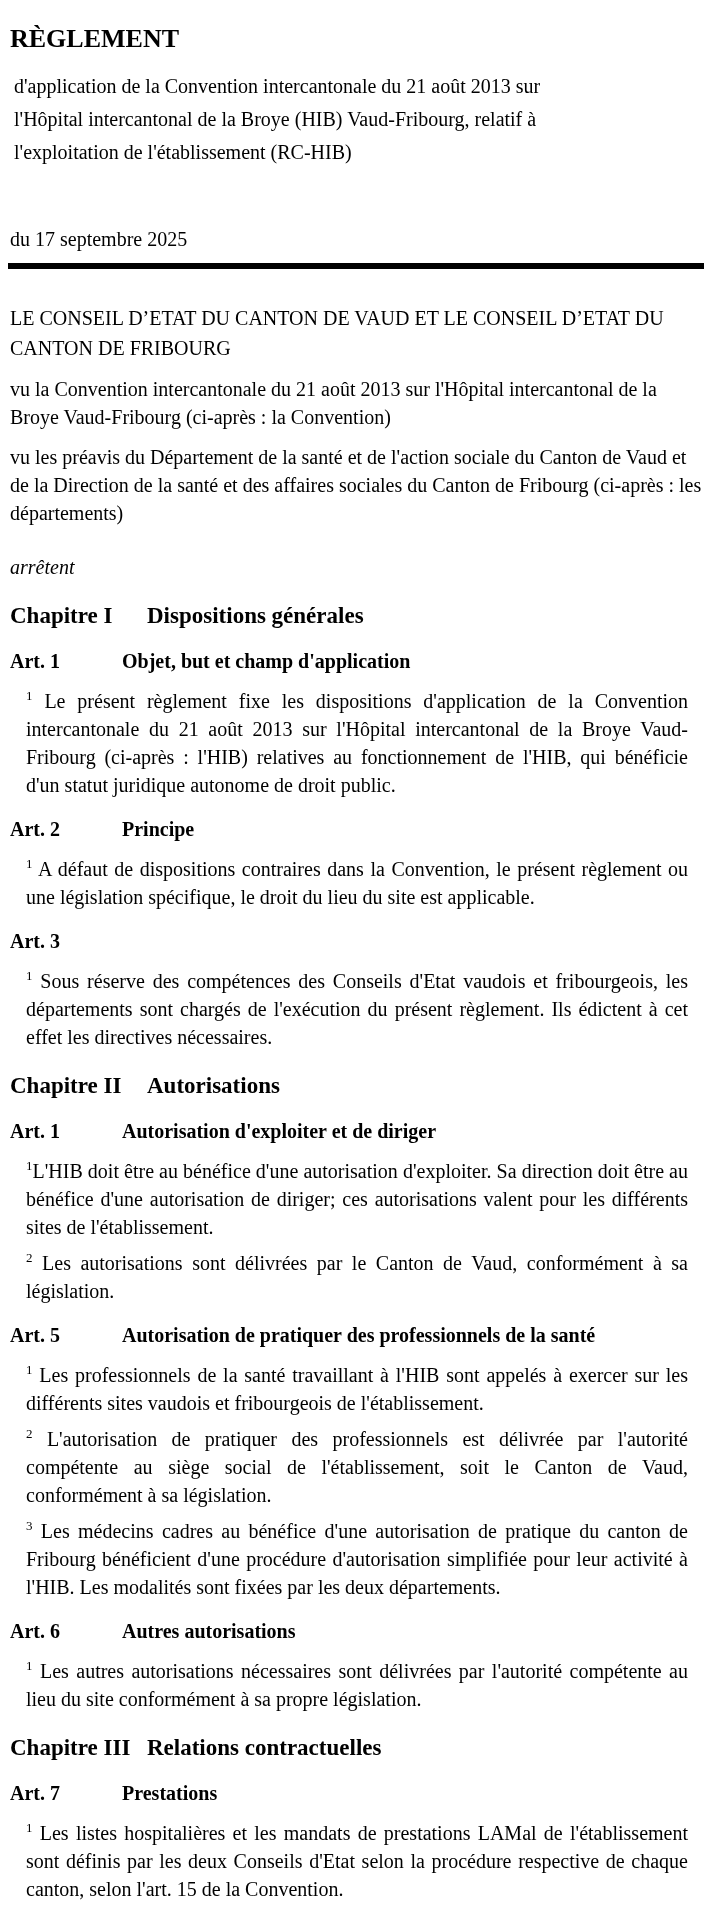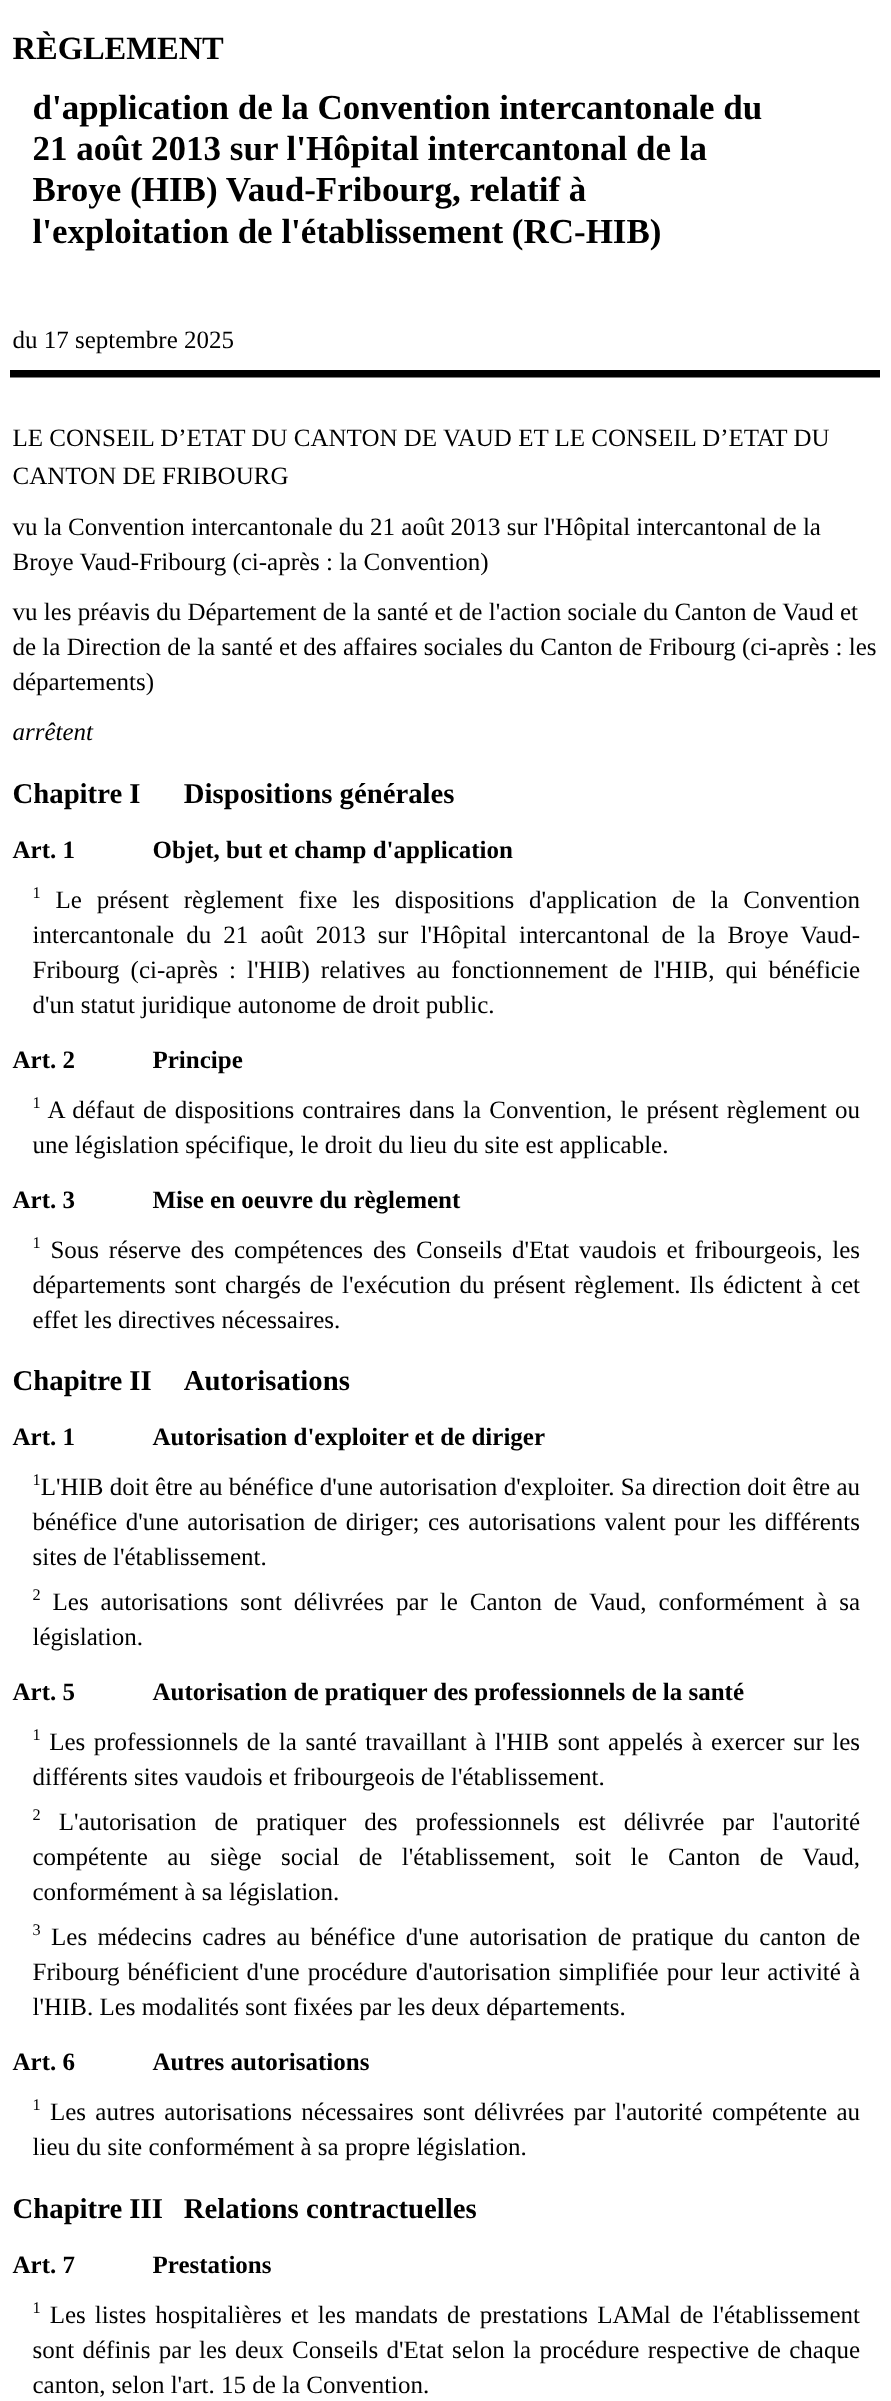--- a/index.html
+++ b/index.html
@@ -17,24 +17,24 @@
   .doc {
     padding: 24px 9px 0 10px;
   }
   .title {
     font-size: 26px;
     line-height: 30px;
     font-weight: bold;
     margin: 0 0 16px 0;
   }
   .subtitle {
-    font-size: 28px;
+    font-size: 20px;
     line-height: 33px;
-    font-weight: bold;
-    margin: 0 0 56px 16px;
+    font-weight: normal;
+    margin: 0 0 56px 4px;
     max-width: 600px;
   }
   .date-line {
     font-size: 20px;
     line-height: 28px;
     margin: 0 0 10px 0;
   }
   .rule {
     border: 0;
     height: 6px;
@@ -48,21 +48,21 @@
   }
   .recital {
     font-size: 20px;
     line-height: 28px;
     margin: 12px 0 0 0;
   }
   .enactment {
     font-size: 20px;
     line-height: 28px;
     font-style: italic;
-    margin: 12px 0 0 0;
+    margin: 26px 0 0 0;
   }
   .chapter {
     display: flex;
     font-size: 23px;
     line-height: 30px;
     font-weight: bold;
     margin: 20px 0 0 0;
   }
   .chapter .blk-label { flex: 0 0 137px; }
   .article {
@@ -106,21 +106,20 @@
         <span>Objet, but et champ d'application</span>
       </h3>
       <p class="body-par"><sup>1</sup> <span>Le présent règlement fixe les dispositions d'application de la Convention intercantonale du 21 août 2013 sur l'Hôpital intercantonal de la Broye Vaud-Fribourg (ci-après : l'HIB) relatives au fonctionnement de l'HIB, qui bénéficie d'un statut juridique autonome de droit public.</span></p>
       <h3 class="article">
         <span class="blk-label">Art. 2</span>
         <span>Principe</span>
       </h3>
       <p class="body-par"><sup>1</sup> <span>A défaut de dispositions contraires dans la Convention, le présent règlement ou une législation spécifique, le droit du lieu du site est applicable.</span></p>
       <h3 class="article">
         <span class="blk-label">Art. 3</span>
-        <span>Mise en oeuvre du règlement</span>
       </h3>
       <p class="body-par"><sup>1</sup> <span>Sous réserve des compétences des Conseils d'Etat vaudois et fribourgeois, les départements sont chargés de l'exécution du présent règlement. Ils édictent à cet effet les directives nécessaires.</span></p>
       <h2 class="chapter">
         <span class="blk-label">Chapitre II</span>
         <span>Autorisations</span>
       </h2>
       <h3 class="article">
         <span class="blk-label">Art. 1</span>
         <span>Autorisation d'exploiter et de diriger</span>
       </h3>

